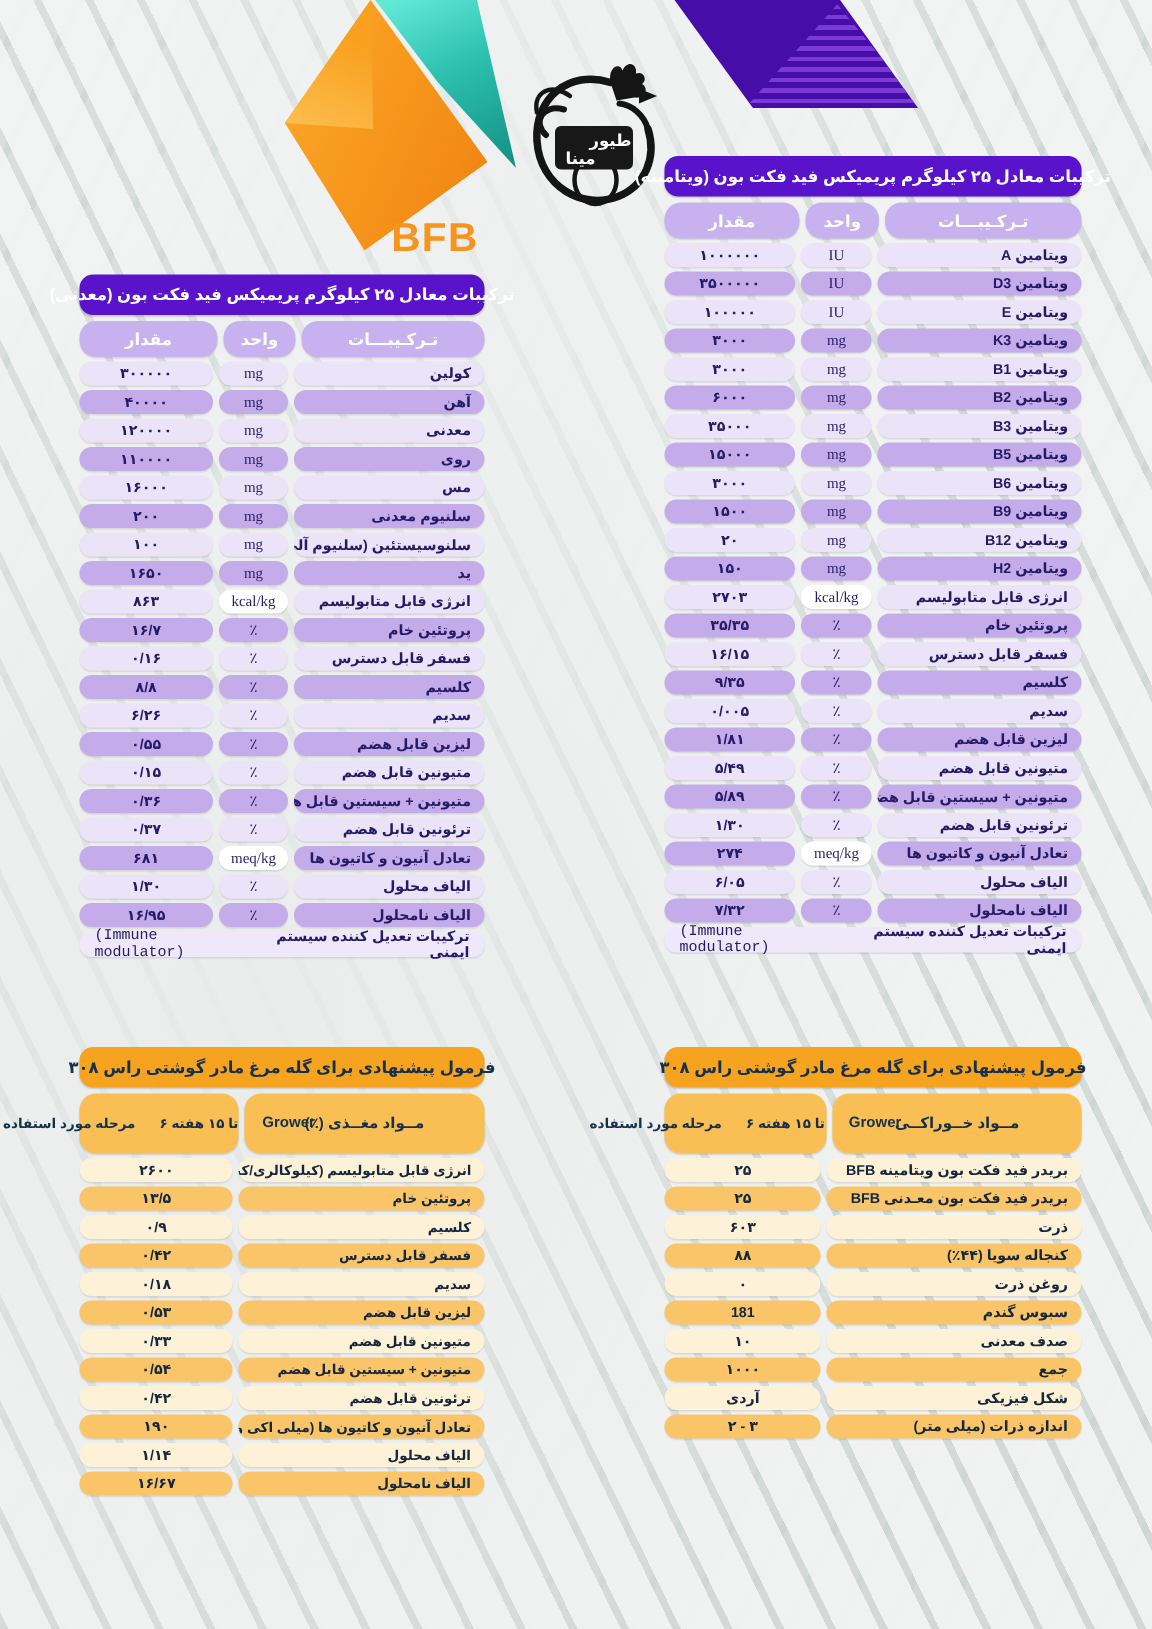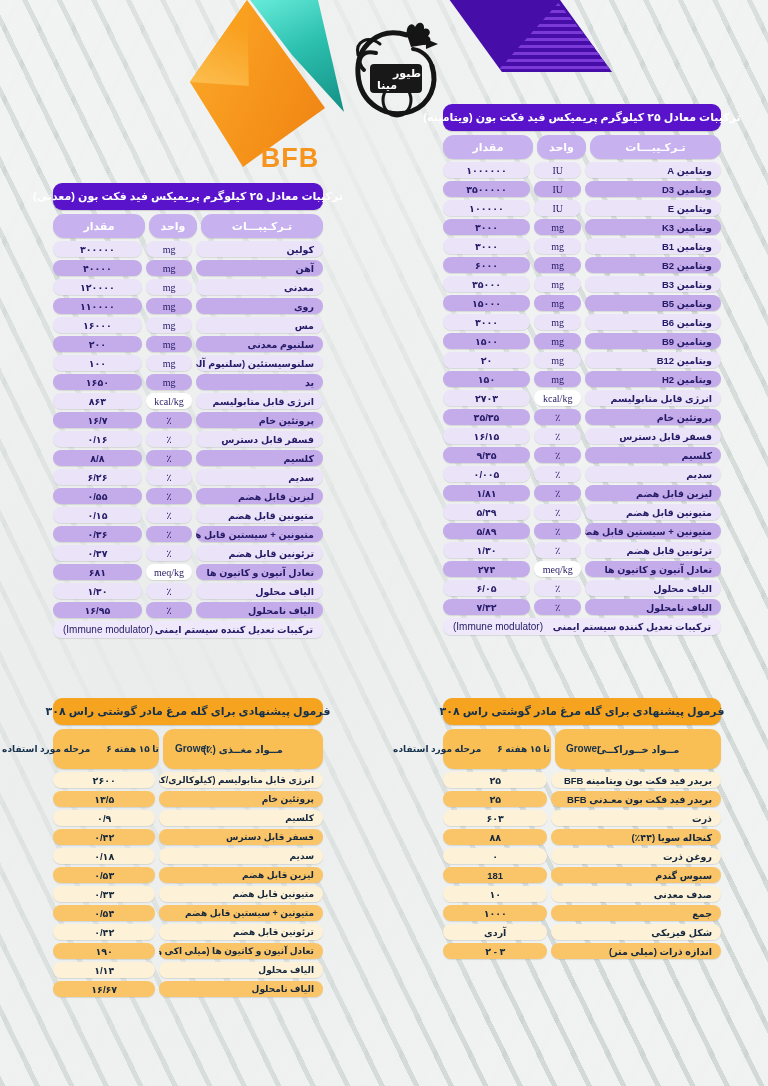--- a/index.html
+++ b/index.html
@@ -26,21 +26,21 @@
     background:linear-gradient(25deg,#ffd979 8%,#f9a01f 70%);}
   #shape-purple{left:448px;top:0;width:166px;height:73px;
     clip-path:polygon(1% 0,67.5% 0,98.8% 98.6%,32.5% 98.6%);
     background:#470da8;}
   #shape-purple-stripes{position:absolute;left:30%;top:4%;width:70%;height:93%;
     clip-path:polygon(52% 0,0 100%,100% 100%);
     background:repeating-linear-gradient(180deg,#7b3ad8 0 3px,rgba(0,0,0,0) 3px 7px);}
   
   #bfb{position:absolute;left:252px;top:143px;width:76px;text-align:center;
     font-size:27px;font-weight:bold;letter-spacing:1px;color:#f7941d;}
-  #logo{position:absolute;left:349px;top:18px;width:92px;height:108px;}
+  #logo{position:absolute;left:349px;top:38px;width:92px;height:108px;}
   
   .ptable{position:absolute;}
   .t-title{height:27px;border-radius:9px;display:flex;align-items:center;justify-content:center;
     font-weight:bold;font-size:11px;margin-bottom:4px;white-space:nowrap;box-shadow:0 1px 1px rgba(0,0,0,.15);}
   .purple .t-title{background:#5813cb;color:#ffffff;}
   .orange .t-title{background:#f6a41f;color:#15304b;}
   .t-header{display:flex;gap:4px;margin-bottom:3px;}
   .hc{border-radius:11px;display:flex;align-items:center;justify-content:center;
     font-weight:bold;white-space:nowrap;box-shadow:0 1px 1px rgba(0,0,0,.12);}
   .purple .hc{background:#c7b1ee;color:#ffffff;height:24px;font-size:11px;}
@@ -56,21 +56,21 @@
   .orange .trow.light .cell{background:#fdf2d7;}
   .orange .trow.dark  .cell{background:#f9c568;}
   .orange .trow .cell{color:#14273d;}
   .cell-name{justify-content:flex-start;padding-inline-start:9px;font-weight:bold;font-size:9.5px;}
   .cell-unit{font-family:"Liberation Serif","DejaVu Serif",serif;font-weight:400;font-size:10px;}
   .cell-unit.unit-white{background:#ffffff !important;}
   .cell-amount,.cell-value{direction:ltr;font-weight:bold;font-size:9.5px;}
   .t-footer{height:17px;border-radius:8px;background:#eee8fa;color:#241a66;font-size:9.5px;font-weight:bold;
     display:flex;align-items:center;justify-content:space-between;padding:0 10px;box-sizing:border-box;
     box-shadow:0 1px 1px rgba(0,0,0,.10);}
-  .t-footer .en{font-family:Liberation Sans, sans-serif;font-weight:400;font-size:10px;direction:ltr;}
+  .t-footer .en{font-family:Liberation Mono, monospace;font-weight:400;font-size:10px;direction:ltr;}
   
   #tbl-vitamin{left:443px;top:104px;width:278px;}
   #tbl-vitamin .cell-name{width:131px;} #tbl-vitamin .cell-unit{width:49px;} #tbl-vitamin .cell-amount{width:90px;}
   #tbl-mineral{left:53px;top:183px;width:270px;}
   #tbl-mineral .cell-name{width:122px;} #tbl-mineral .cell-unit{width:48px;} #tbl-mineral .cell-amount{width:92px;}
   #tbl-feed{left:443px;top:698px;width:278px;}
   #tbl-feed .cell-name{width:166px;} #tbl-feed .cell-value{width:108px;}
   #tbl-nutrient{left:53px;top:698px;width:270px;}
   #tbl-nutrient .cell-name{width:160px;font-size:9px;} #tbl-nutrient .cell-value{width:106px;}
 </style>

